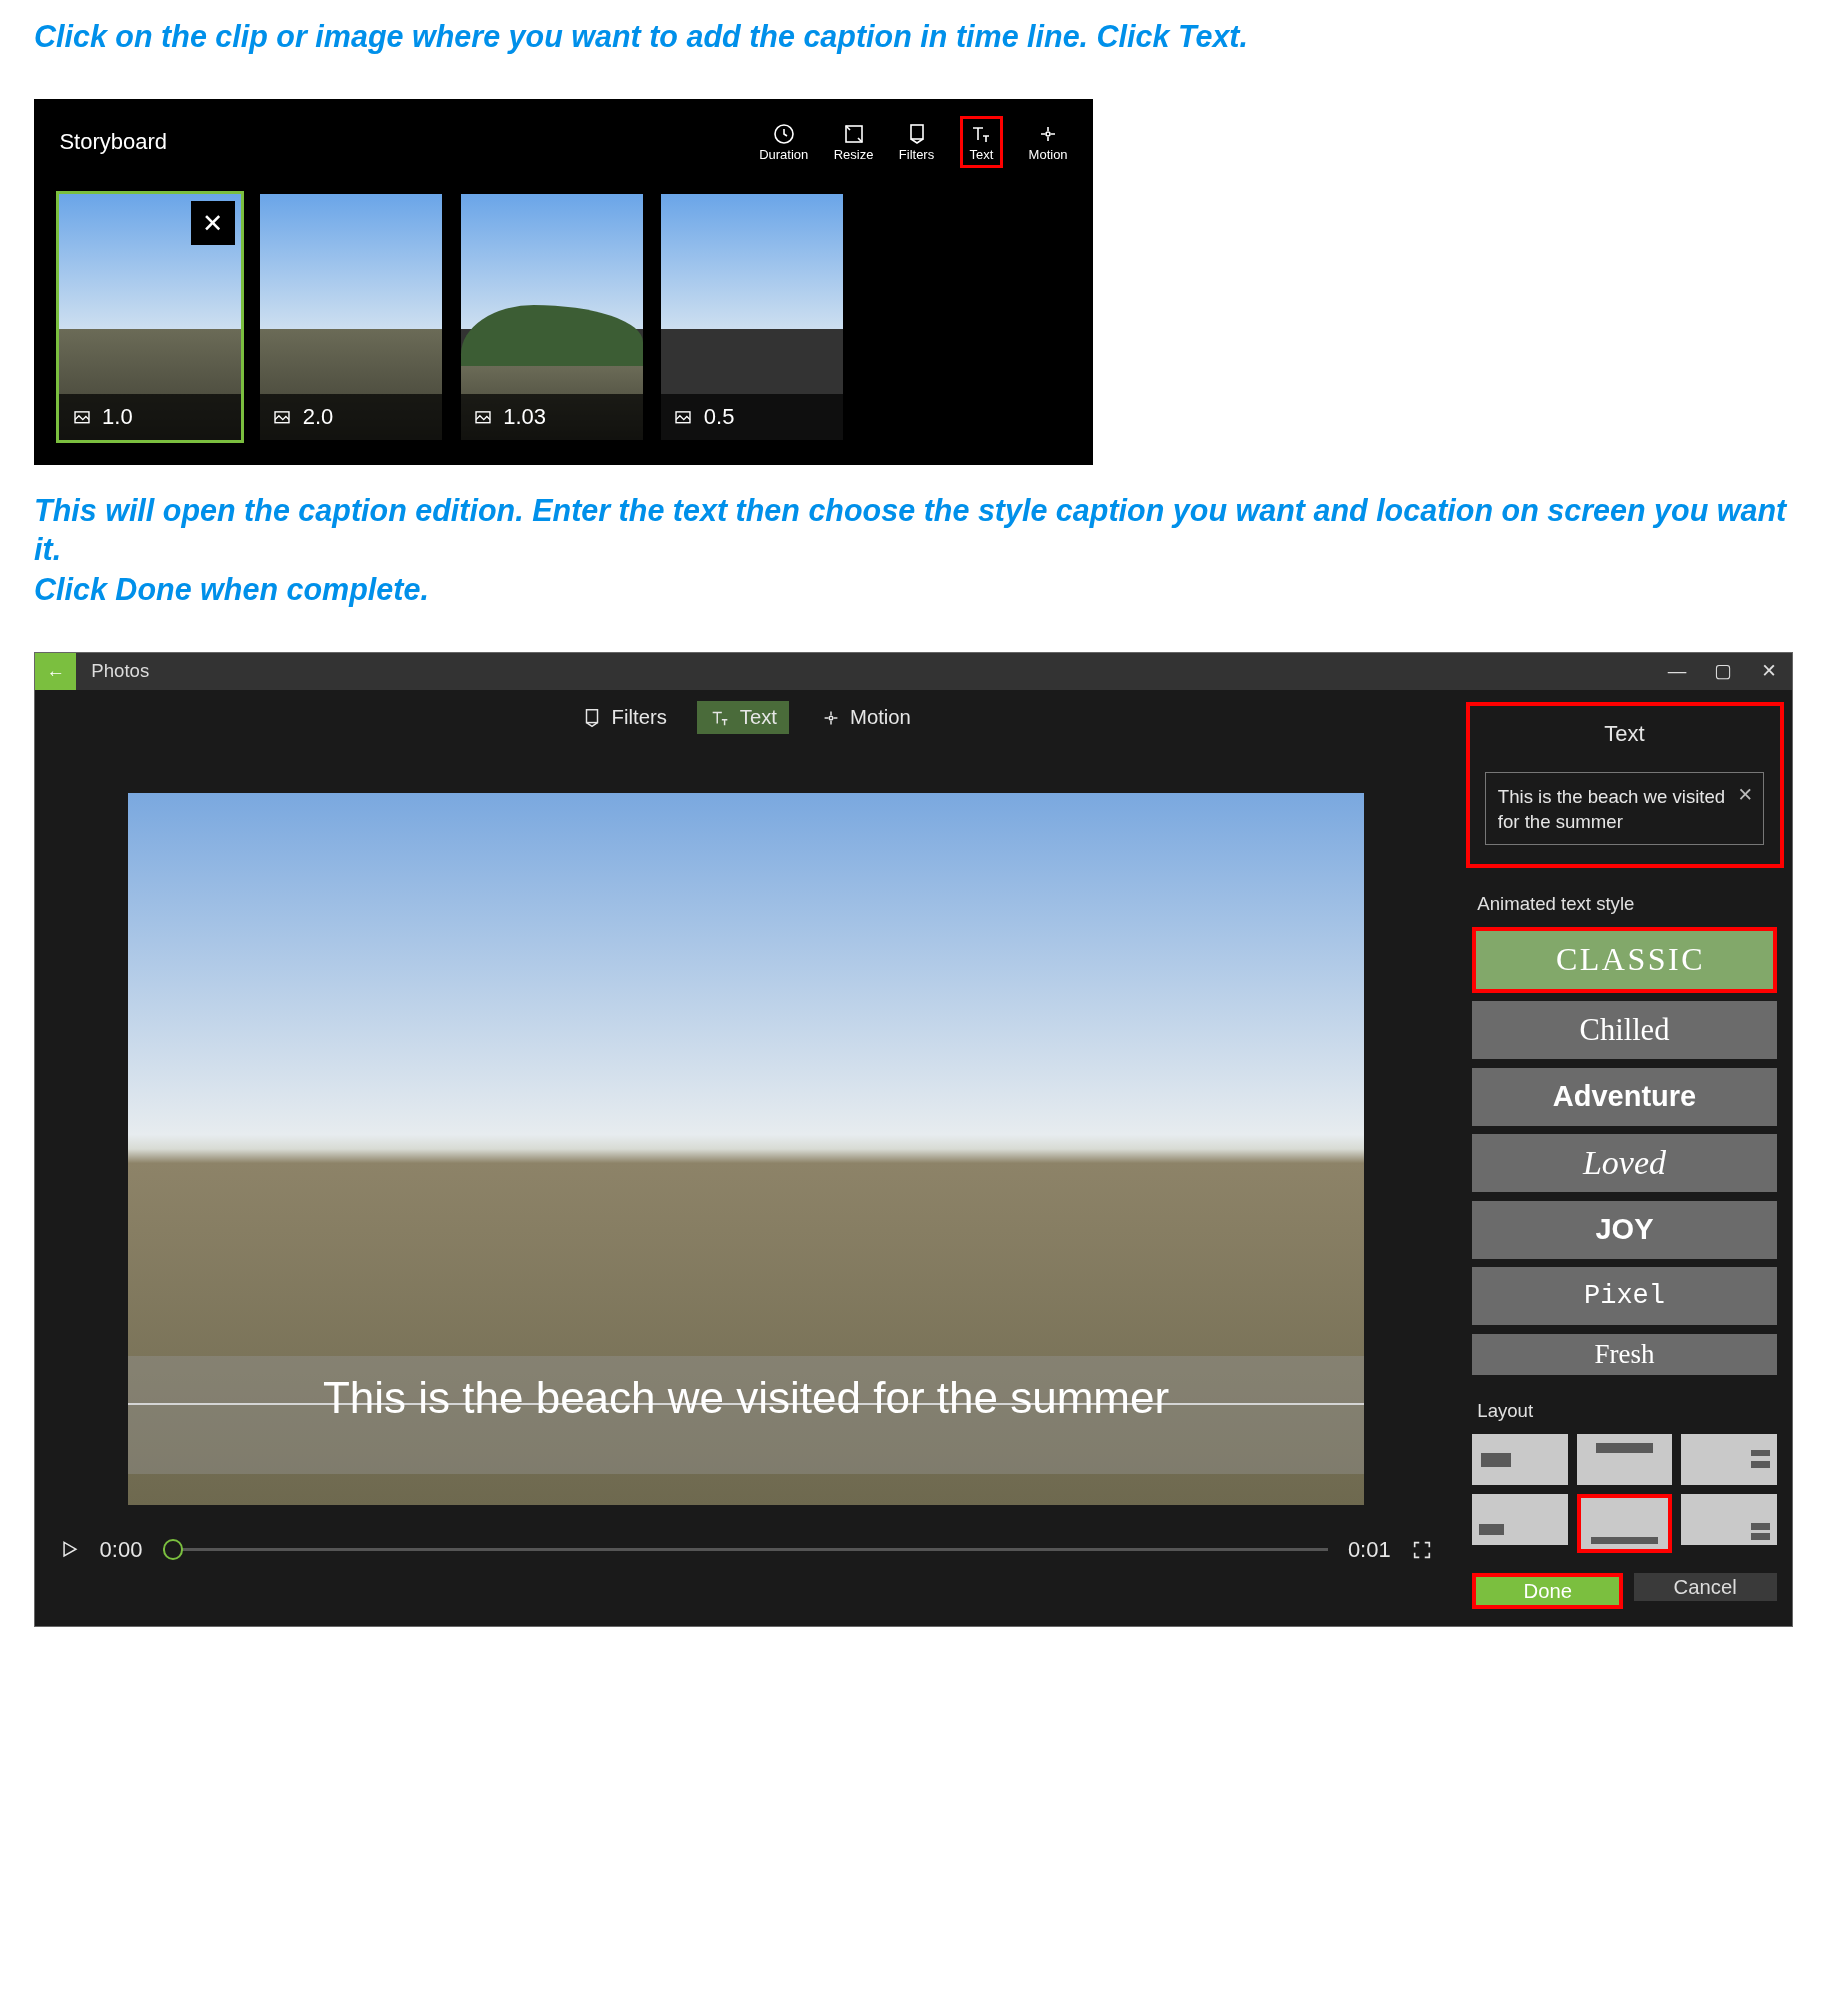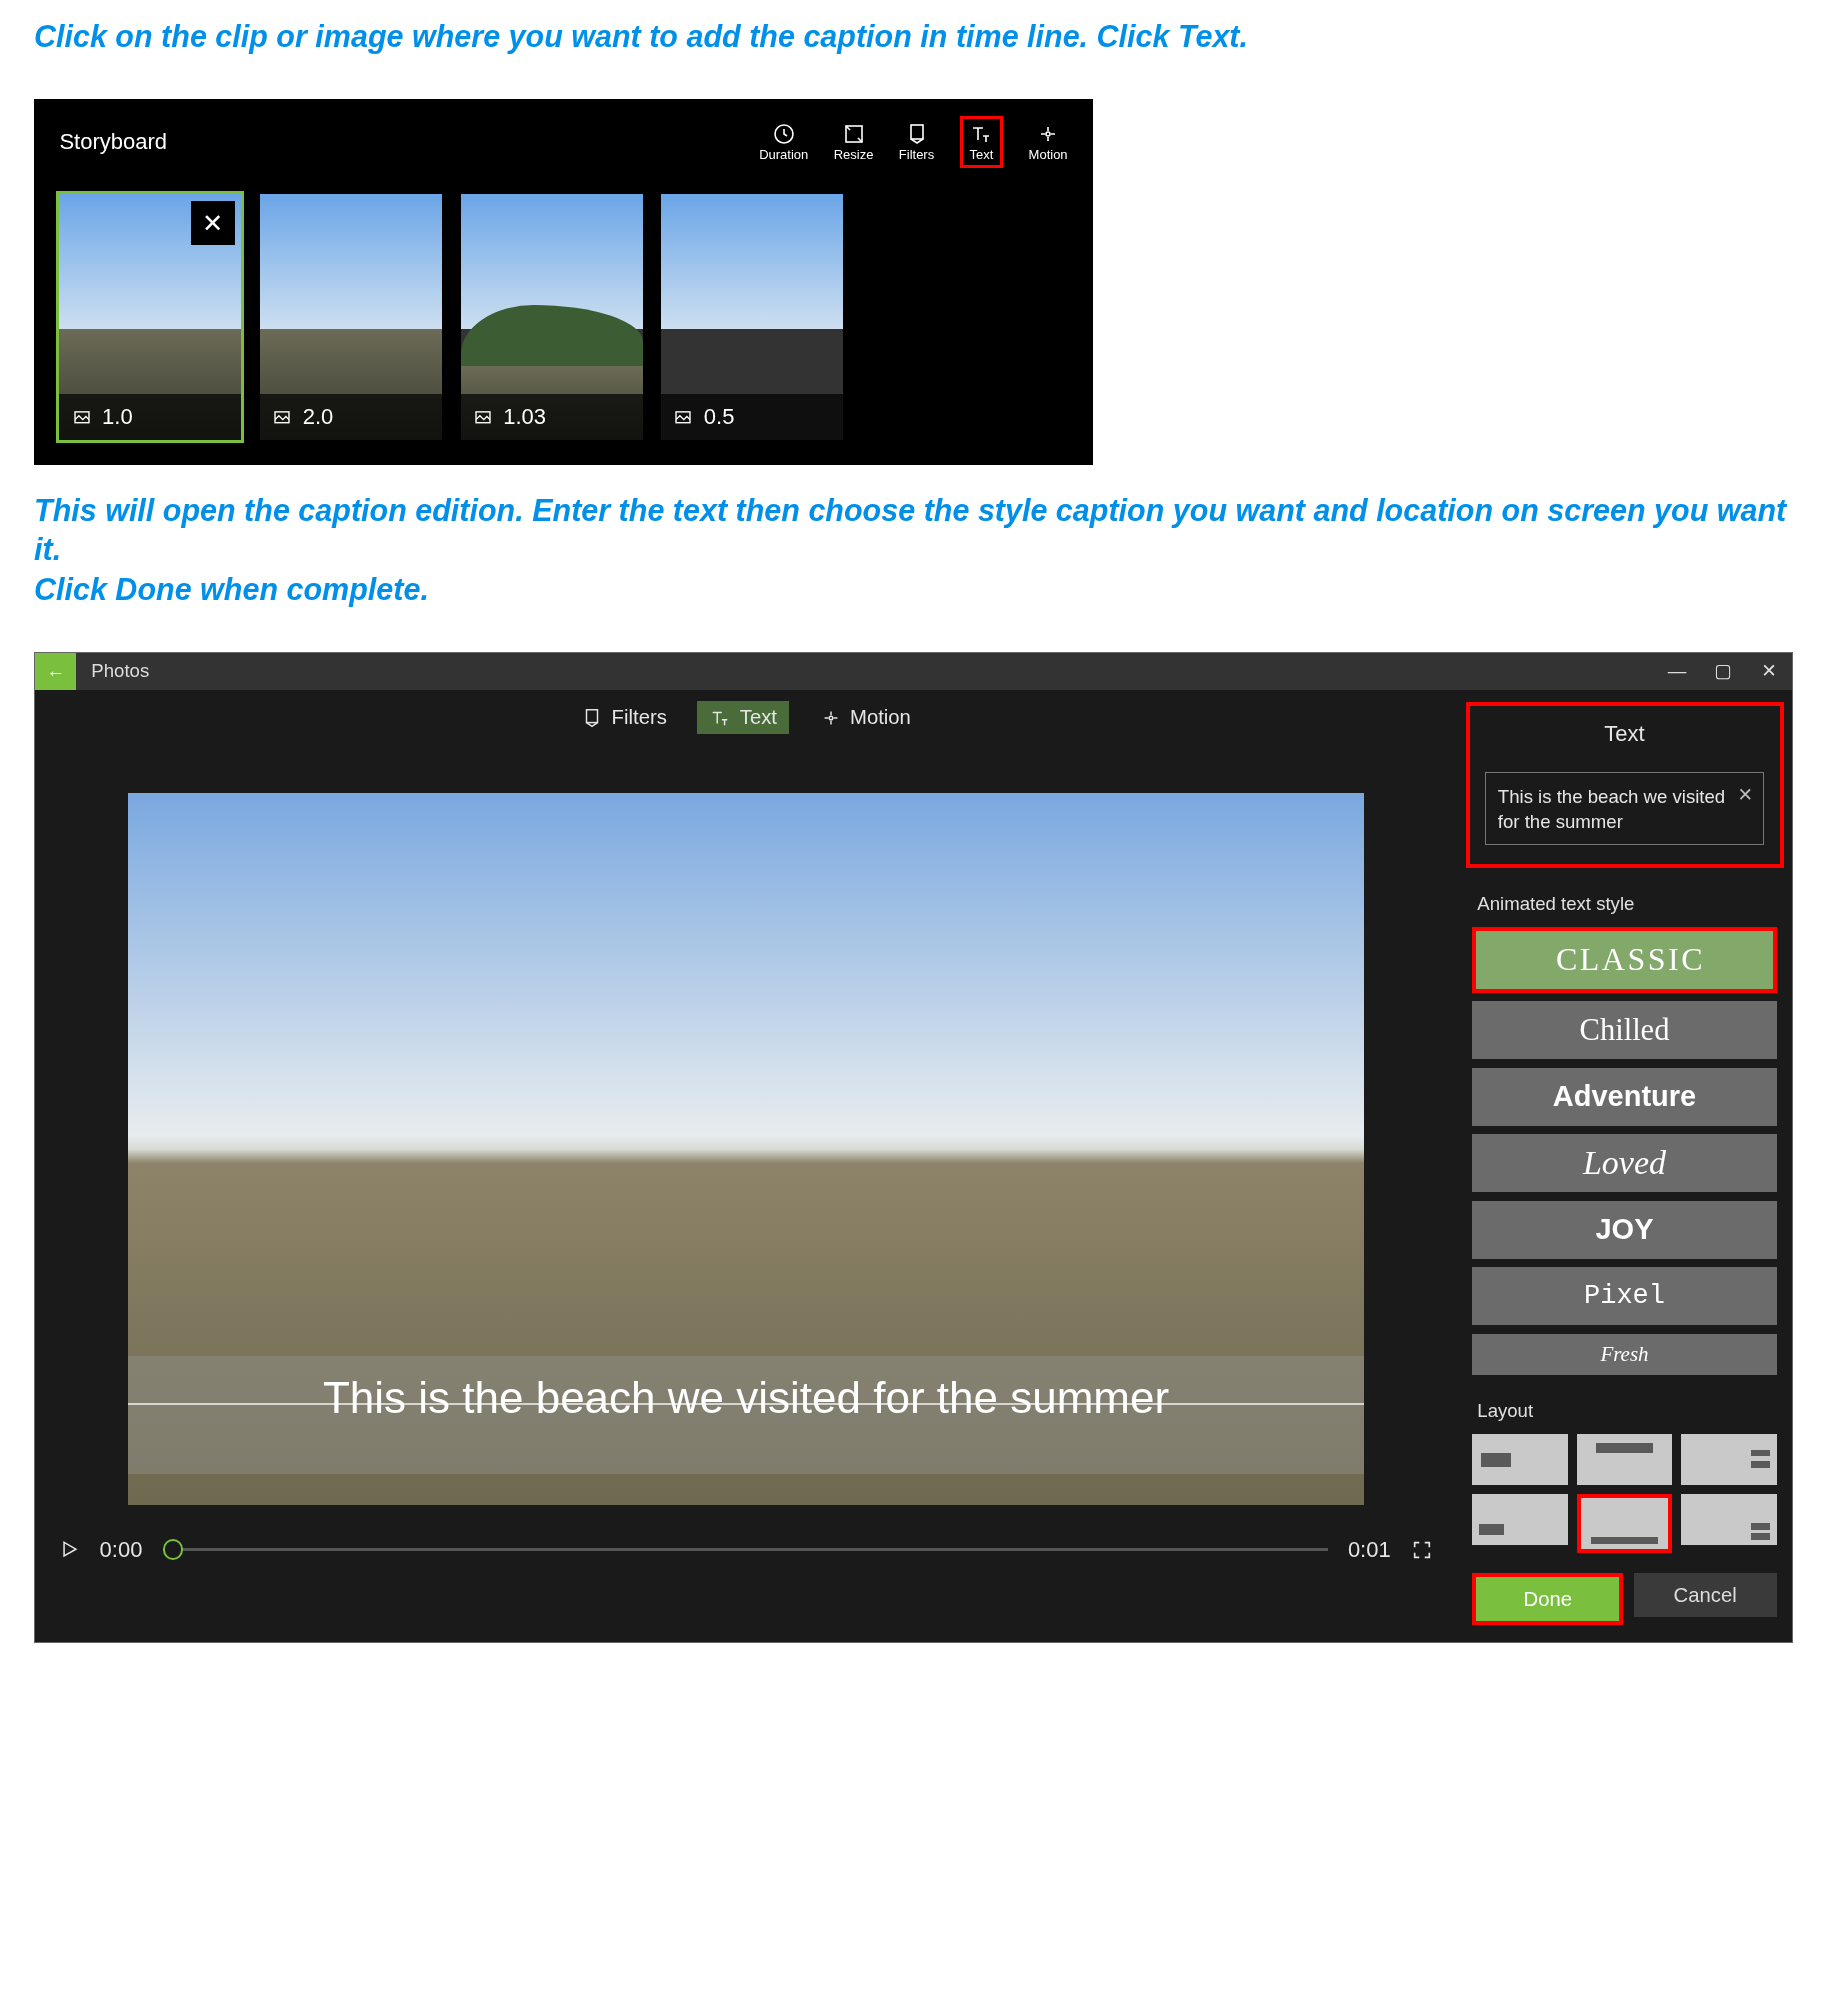--- a/index.html
+++ b/index.html
@@ -220,21 +220,21 @@
       font-size: 30.5px;
     }
     .style-item.selected { background:#82a86a;padding-left:12px; }
     .style-classic { font-family: Georgia, serif; letter-spacing: 2.5px; font-size: 32px; }
     .style-electric { font-style: italic; font-weight: bold; font-family: Impact, sans-serif; letter-spacing:0.8px; }
     .style-chilled { font-family: Liberation Serif, serif; font-size: 30.5px; }
     .style-adventure { font-family: Impact, sans-serif; font-weight:bold; font-size:29px;}
     .style-loved { font-family: "Brush Script MT", cursive; font-style:italic; font-size:34px;}
     .style-joy { font-weight:bold; font-size:29px;}
     .style-pixel { font-family: "Courier New", monospace; font-size:27px;}
-    .style-fresh { font-family: Georgia, serif; font-size:21px;font-style:italic;}
+    .style-fresh { font-family: Georgia, serif; font-size:27px;}
 
     .layout-grid {
       display:grid;
       grid-template-columns: repeat(3,1fr);
       gap: 8.5px;
       padding: 0 15.3px;
     }
     .layout-cell {
       background:#c9c9c9;
       height: 51px;
@@ -249,21 +249,21 @@
     .lc3 .bar { right:6.8px; top:15.3px; width:18.6px; height:6.8px; }
     .lc3 .bar2 { position:absolute; right:6.8px; top:27px; width:18.6px; height:6.8px; background:#5a5a5a;}
     .lc4 .bar { left:6.8px; bottom:10.2px; width:25.4px; height:10.2px; }
     .lc5 .bar { left:12%; right:12%; bottom:5.1px; height:6.8px; }
     .lc6 .bar { right:6.8px; bottom:15.3px; width:18.6px; height:6.8px; }
     .lc6 .bar2 { position:absolute; right:6.8px; bottom:5.1px; width:18.6px; height:6.8px; background:#5a5a5a;}
 
     .right-actions { display:flex; gap: 10.2px; padding: 20.3px 15.3px 0 15.3px; }
     .btn {
       flex:1;
-      height:44px;
+      height:28px;
       display:flex;
       align-items:center;
       justify-content:center;
       font-size:20.3px;
     }
     .btn-done { background:#7bbf3f; color:#fff; }
     .btn-cancel { background:#3a3a3a; color:#ddd; }
   </style>
 </head>
 <body>

